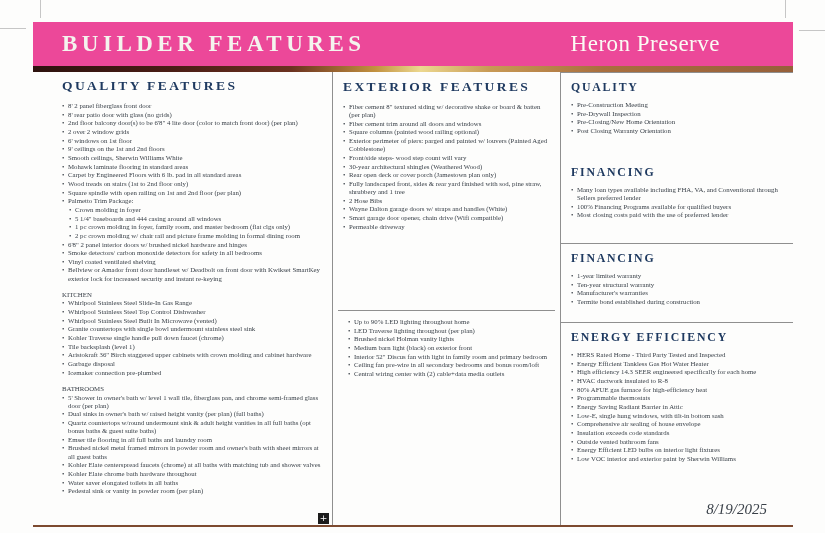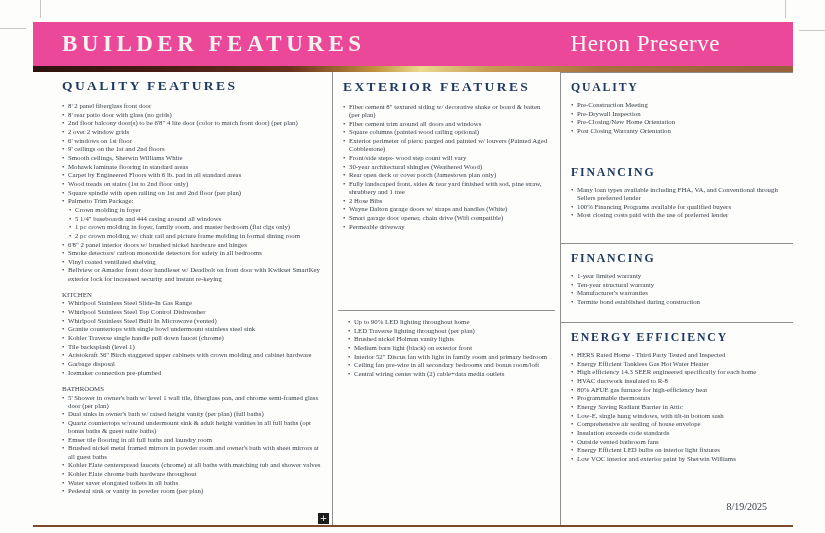--- a/index.html
+++ b/index.html
@@ -54,21 +54,21 @@
   h2.sm { font-size:11.8px; letter-spacing:1.8px; margin-bottom:6px; }
 
   ul.feature-list { list-style:none; margin:0; padding:0; font-size:6.8px;
     color:#3a4149; line-height:1.2; }
   li.item { display:flex; margin:0 0 0.5px 0; }
   li.item .dot { flex:none; width:6px; }
   li.item .txt { flex:1; }
   li.item.b2 { padding-left:7px; }
   li.item.h  { margin-top:8px; }
 
-  .date { position:absolute; right:58px; top:501px; font-size:10px; color:#3a4149; }
+  .date { position:absolute; right:58px; top:501px; font-size:15px; color:#3a4149;font-style:italic; }
   .bottom-line { position:absolute; left:33px; top:525px; width:760px; height:2px; background:#7d4a30; }
 
   .plus-marker {
     position:absolute; left:318px; top:513px; width:11px; height:11px;
     background:#1c1c1c; color:#ffffff; font-size:9px; line-height:11px; text-align:center;
     font-family:"DejaVu Sans","Liberation Sans",sans-serif; cursor:pointer;
   }
 </style>
 </head>
 <body>

